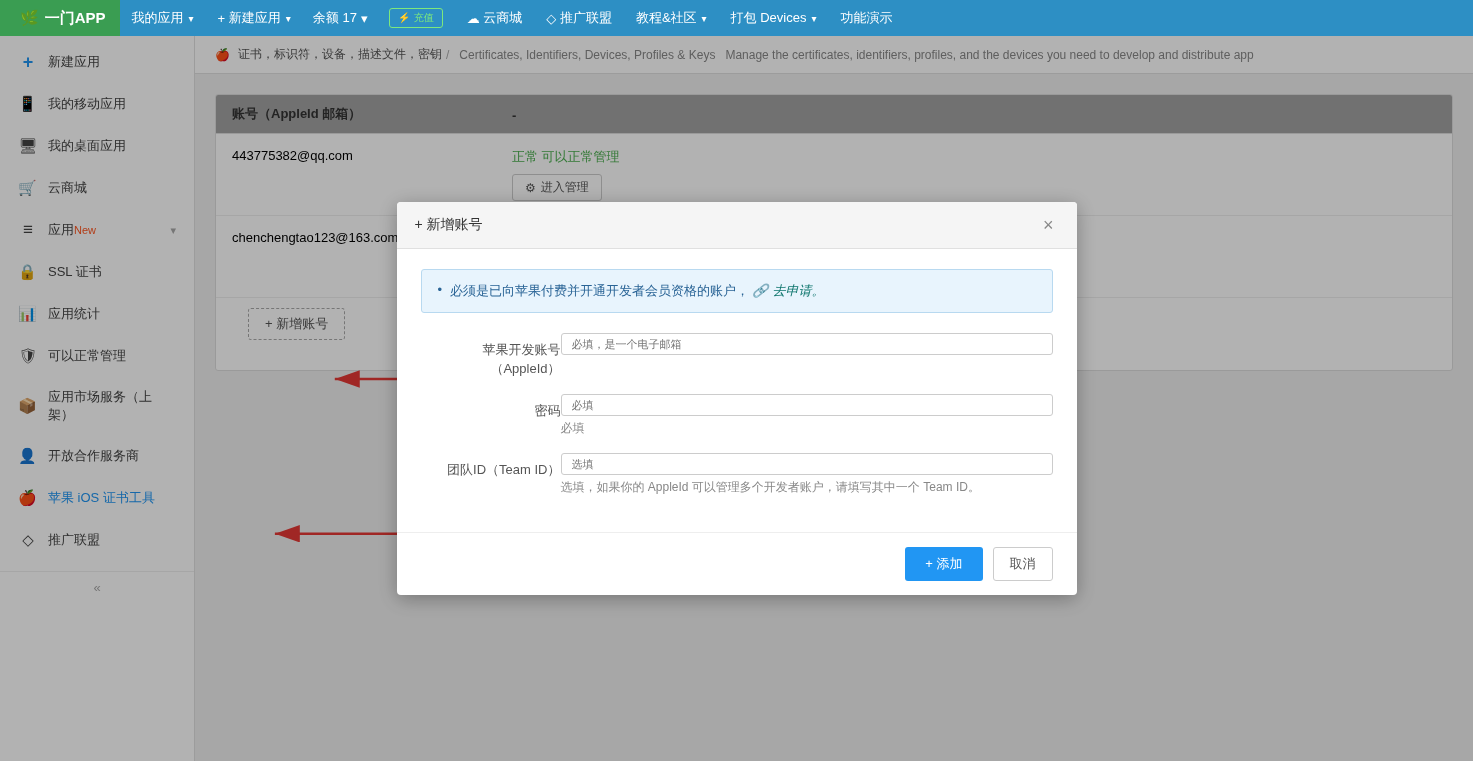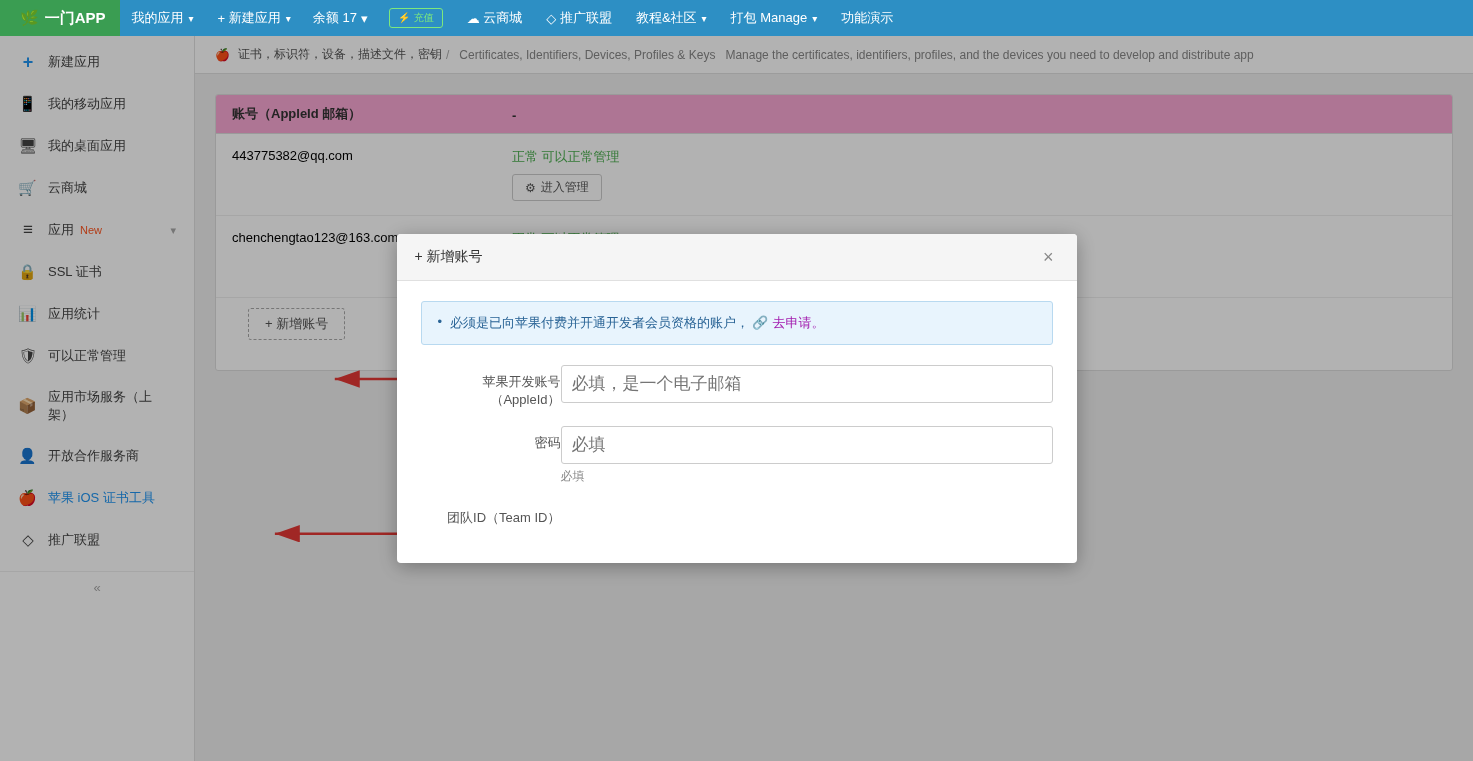--- a/index.html
+++ b/index.html
@@ -75,21 +75,20 @@
       margin-right: 10px;
       display: flex;
       align-items: center;
       justify-content: center;
       font-size: 15px;
       flex-shrink: 0;
     }
     .sidebar-badge {
       font-size: 11px;
       color: #ff5722;
-      margin-left: 6px;
     }
     .sidebar-arrow { margin-left: auto; font-size: 11px; color: #aaa; }
     .sidebar-collapse { text-align: center; padding: 8px; cursor: pointer; color: #aaa; border-top: 1px solid #eee; margin-top: 10px; }
 
     
     .main-content {
       flex: 1;
       overflow: auto;
       background: #f0f0f0;
       position: relative;
@@ -113,21 +112,21 @@
     .content-area { padding: 20px; }
 
     .accounts-table {
       background: #fff;
       border: 1px solid #ddd;
       border-radius: 3px;
       overflow: hidden;
       margin-bottom: 16px;
     }
     .accounts-table-header {
-      background: #f9a8d4;
+      background: #a3a3a3;
       display: flex;
       padding: 10px 16px;
       border-bottom: 1px solid #ddd;
       font-weight: bold;
       color: #333;
       align-items: flex-end;
     }
     .col-account { flex: 0 0 280px; }
     .col-status { flex: 1; }
 
@@ -209,43 +208,43 @@
       border: 1px solid #b8d9f0;
       border-radius: 3px;
       padding: 12px 16px;
       font-size: 13px;
       color: #2a6496;
       margin-bottom: 20px;
       display: flex;
       align-items: flex-start;
       gap: 8px;
     }
-    .dialog-notice a { color: #a21caf; text-decoration: none; }
+    .dialog-notice a { color: #0f766e; text-decoration: none; font-style: italic; }
     .form-row {
       display: flex;
       align-items: flex-start;
       margin-bottom: 16px;
     }
     .form-label {
       width: 140px;
       text-align: right;
       padding-top: 8px;
       color: #555;
       font-size: 13px;
       flex-shrink: 0;
       line-height: 1.4;
     }
     .form-field { flex: 1; }
     .form-field input {
       width: 100%;
-      height: 38px;
+      height: 22px;
       border: 1px solid #ccc;
       border-radius: 3px;
       padding: 0 10px;
-      font-size: 17px;
+      font-size: 11px;
       color: #1d4ed8;
       outline: none;
     }
     .form-hint {
       font-size: 12px;
       color: #888;
       margin-top: 4px;
     }
     .dialog-footer {
       padding: 14px 24px;
@@ -314,21 +313,21 @@
   </div>
   <div class="topnav-item">
     <span>◇</span>&nbsp;
     <span>推广联盟</span>
   </div>
   <div class="topnav-item">
     <span>教程&amp;社区</span>
     <span class="arrow">▾</span>
   </div>
   <div class="topnav-item">
-    <span>打包 Manage</span>
+    <span>打包 Devices</span>
     <span class="arrow">▾</span>
   </div>
   <div class="topnav-item">
     <span>功能演示</span>
   </div>
 </div>
 
 <div class="layout">
 
   <div class="sidebar">
@@ -481,17 +480,29 @@
       <div class="form-row">
         <div class="form-label">密码</div>
         <div class="form-field">
           <input type="password" placeholder="必填" style="">
           <div class="form-hint">必填</div>
         </div>
       </div>
 
       <div class="form-row">
         <div class="form-label">团队ID（Team ID）</div>
+        <div class="form-field">
+          <input type="text" placeholder="选填" style="">
+          <div class="form-hint">选填，如果你的 AppleId 可以管理多个开发者账户，请填写其中一个 Team ID。</div>
+        </div>
       </div>
     </div>
 
+    <div class="dialog-footer">
+      <button class="btn-submit">
+        <span>+ 添加</span>
+      </button>
+      <button class="btn-cancel">
+        <span>取消</span>
+      </button>
+    </div>
   </div>
 </div>
 
 </body></html>

